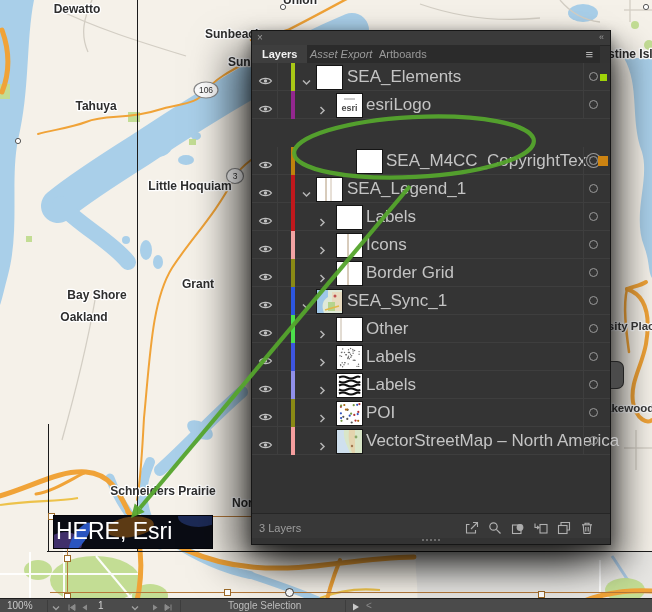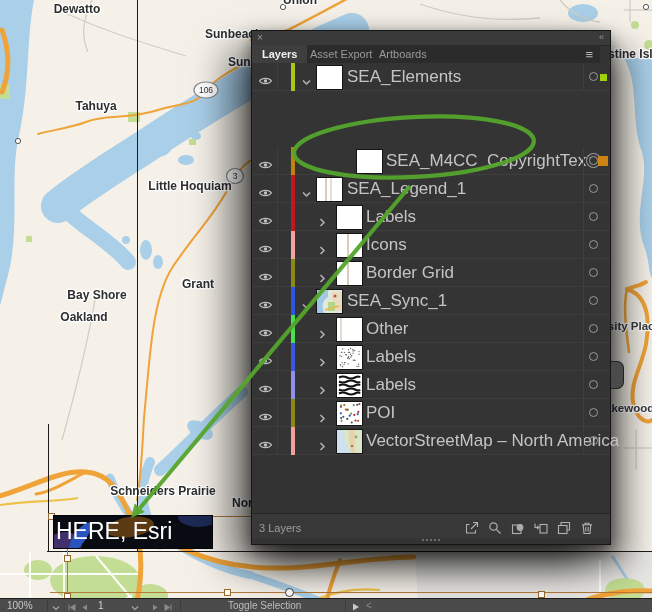--- a/index.html
+++ b/index.html
@@ -202,21 +202,21 @@
   <div id="here-text">HERE, Esri</div>
 </div>
 
 <div id="panel">
   <div id="panel-titlebar">
     <span id="close-icon">×</span>
     <span id="collapse-icon">«</span>
   </div>
   <div id="panel-tabbar">
     <span class="tab active" style="left:0;">Layers</span>
-    <span class="tab" style="left:48px;">Asset Export</span>
+    <span class="tab" style="left:48px;font-style:italic;">Asset Export</span>
     <span class="tab" style="left:117px;">Artboards</span>
     <span id="menu-icon">≡</span>
   </div>
   <div id="rows">
       <div class="layer-row" style="top: 0px;">
         <span class="eye"><svg width="15" height="10">
             <path d="M1.5,5 C4,1.5 11,1.5 13.5,5 C11,8.5 4,8.5 1.5,5 Z" fill="none" stroke="#bfbfbf" stroke-width="1.2"></path>
             <circle cx="7.5" cy="5" r="1.7" fill="#bfbfbf"></circle>
           </svg></span>
         <span class="rowsep" style="left:25px"></span>
@@ -224,20 +224,40 @@
         <span class="chev" style="left:50px"><svg width="9" height="9">
             <polyline points="1,2.5 4.5,6 8,2.5" fill="none" stroke="#b5b5b5" stroke-width="1.5"></polyline>
           </svg></span>
         <span class="thumb" style="left:64px">
           <svg width="25" height="23"></svg>
         </span>
         <span class="lname" style="left:95px">SEA_Elements</span>
         <span class="rowsep" style="left:331px"></span>
         <span class="target"></span>
         <span class="chip" style="left:348px;top:10.5px;width:7px;height:7px;background:#9fd308"></span>
+      </div>
+      <div class="layer-row" style="top: 28px;">
+        <span class="eye"><svg width="15" height="10">
+            <path d="M1.5,5 C4,1.5 11,1.5 13.5,5 C11,8.5 4,8.5 1.5,5 Z" fill="none" stroke="#bfbfbf" stroke-width="1.2"></path>
+            <circle cx="7.5" cy="5" r="1.7" fill="#bfbfbf"></circle>
+          </svg></span>
+        <span class="rowsep" style="left:25px"></span>
+        <span class="colorbar" style="background:#93278f"></span>
+        <span class="chev" style="left:66px"><svg width="9" height="9">
+            <polyline points="2.5,1 6,4.5 2.5,8" fill="none" stroke="#b5b5b5" stroke-width="1.5"></polyline>
+          </svg></span>
+        <span class="thumb" style="left:84px">
+          <svg width="25" height="23">
+            <line x1="7" y1="5" x2="18" y2="5" stroke="#999" stroke-width="1"></line>
+            <text x="12.5" y="17" text-anchor="middle" font-size="9" font-weight="bold" fill="#4a4a4a">esri</text>
+          </svg>
+        </span>
+        <span class="lname" style="left:114px">esriLogo</span>
+        <span class="rowsep" style="left:331px"></span>
+        <span class="target"></span>
       </div>
       <div class="layer-row" style="top: 84px;">
         <span class="eye"><svg width="15" height="10">
             <path d="M1.5,5 C4,1.5 11,1.5 13.5,5 C11,8.5 4,8.5 1.5,5 Z" fill="none" stroke="#bfbfbf" stroke-width="1.2"></path>
             <circle cx="7.5" cy="5" r="1.7" fill="#bfbfbf"></circle>
           </svg></span>
         <span class="rowsep" style="left:25px"></span>
         <span class="colorbar" style="background:#bf830d"></span>
         <span class="thumb" style="left:104px">
           <svg width="25" height="23"></svg>

